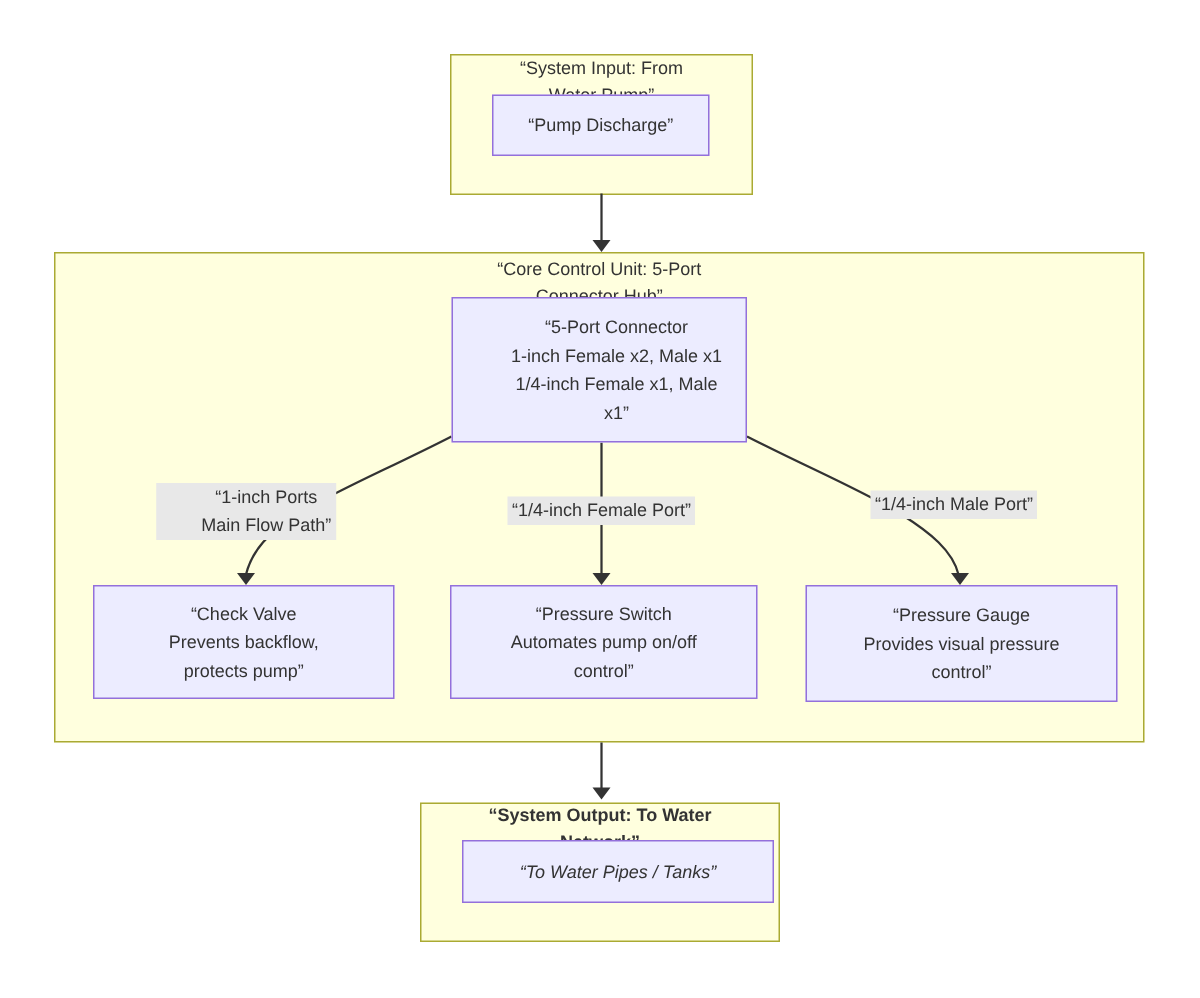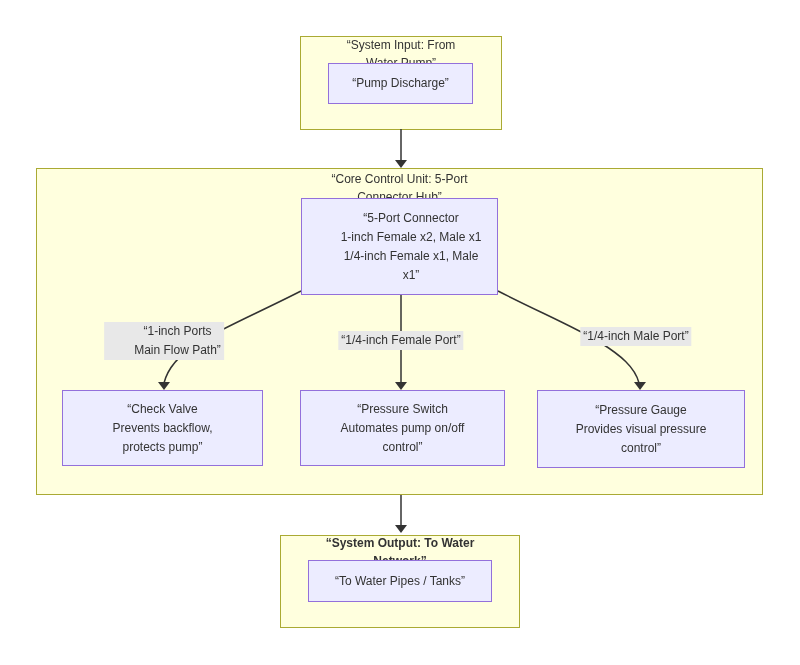--- a/index.html
+++ b/index.html
@@ -132,21 +132,21 @@
     <div>Automates pump on/off</div>
     <div>control”</div>
   </div>
 
   <div class="node" style="left:537px; top:390px; width:208px; height:78px;">
     <div>“Pressure Gauge</div>
     <div>Provides visual pressure</div>
     <div>control”</div>
   </div>
 
-  <div class="node" style="left:308px; top:560px; width:184px; height:42px;">
+  <div class="node" style="left:308px; top:560px; width:208px; height:42px;font-style:italic;">
     <div>“To Water Pipes / Tanks”</div>
   </div>
 
   <div class="edge-label" style="left:164px; top:322px;padding-left:30px;">
     <div>“1-inch Ports</div>
     <div>Main Flow Path”</div>
   </div>
   <div class="edge-label" style="left:401px; top:331px;">
     <div>“1/4-inch Female Port”</div>
   </div>

